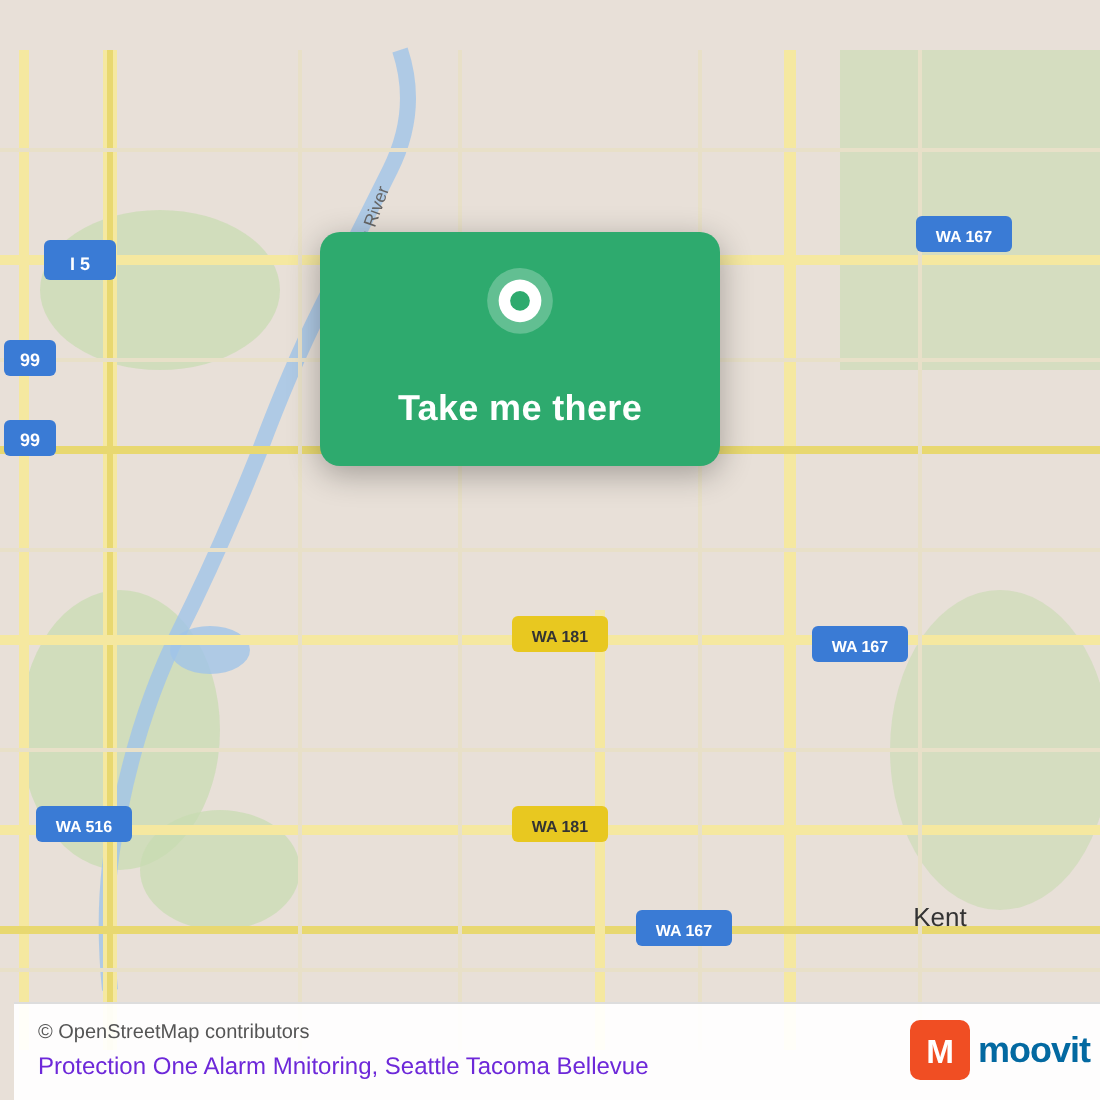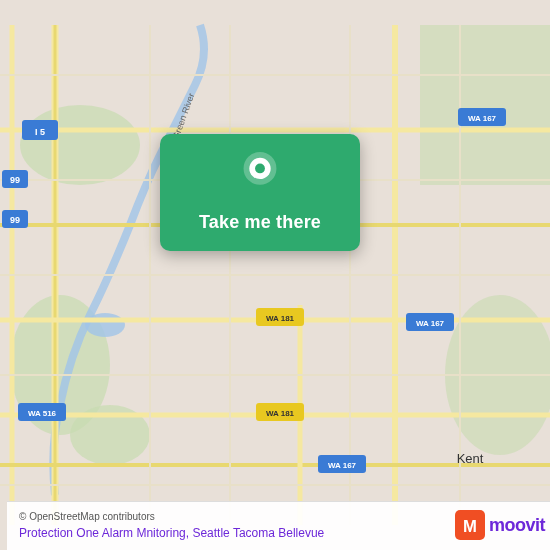--- a/index.html
+++ b/index.html
@@ -16,21 +16,21 @@
     
     #map-svg {
       position: absolute;
       top: 0; left: 0;
       width: 100%; height: 100%;
     }
 
     
     #location-card {
       position: absolute;
-      top: 134px;
+      top: 116px;
       left: 160px;
       width: 200px;
       background: #2eaa6e;
       border-radius: 10px;
       display: flex;
       flex-direction: column;
       align-items: center;
       padding: 18px 16px 14px 16px;
       box-shadow: 0 4px 16px rgba(0,0,0,0.3);
       z-index: 10;
@@ -85,21 +85,21 @@
 
     #moovit-logo {
       display: flex;
       align-items: center;
       gap: 4px;
     }
 
     #moovit-text {
       font-size: 18px;
       font-weight: 700;
-      color: #6d28d9;
+      color: #0369a1;
       letter-spacing: -0.5px;
     }
 
     #moovit-icon {
       width: 30px;
       height: 30px;
     }
   </style>
 </head>
 <body>

